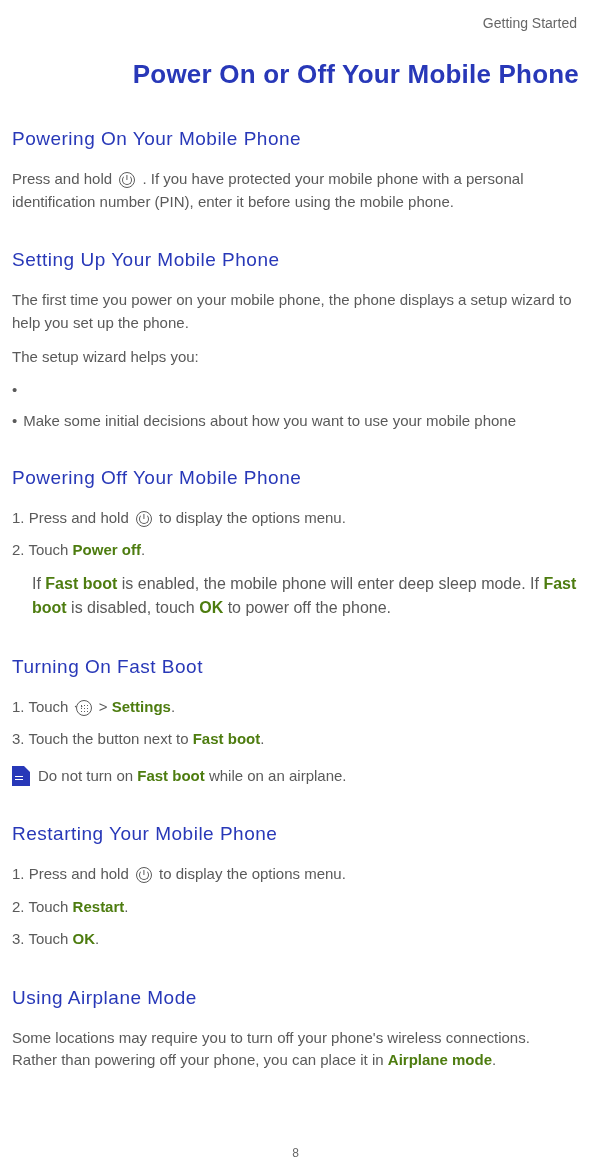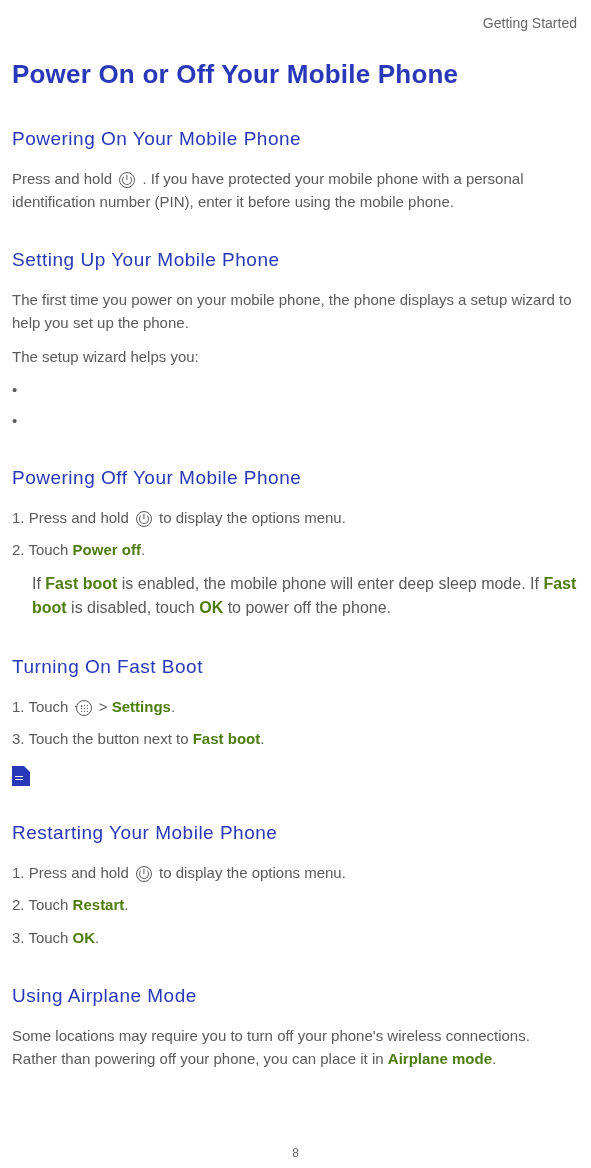--- a/index.html
+++ b/index.html
@@ -22,20 +22,21 @@
       color: #666;
       padding-top: 15px;
       padding-right: 2px;
     }
     h1 {
       color: #2838b8;
       font-size: 26px;
       font-weight: bold;
       margin-top: 28px;
       letter-spacing: 0.2px;
+      text-align: right;
     }
     h2 {
       color: #2838b8;
       font-size: 19px;
       font-weight: normal;
       margin-top: 38px;
       letter-spacing: 0.5px;
     }
     h3 {
       color: #2838b8;
@@ -206,20 +207,21 @@
 </p>
 
 <h3>Setting Up Your Mobile Phone</h3>
 <p>The first time you power on your mobile phone, the phone displays a setup wizard to help you set up the phone.</p>
 <p class="tight">The setup wizard helps you:</p>
 <div class="bullet">
   <span class="bullet-dot">•</span>
 </div>
 <div class="bullet">
   <span class="bullet-dot">•</span>
+  <span>Make some initial decisions about how you want to use your mobile phone</span>
 </div>
 
 <h3>Powering Off Your Mobile Phone</h3>
 <div class="numbered">
   <span>1. Press and hold </span><span class="power-icon"></span><span> to display the options menu.</span>
 </div>
 <div class="numbered tight">
   <span>2. Touch </span><b>Power off</b><span>.</span>
 </div>
 <div class="indent">
@@ -228,20 +230,23 @@
 
 <h3>Turning On Fast Boot</h3>
 <div class="numbered">
   <span>1. Touch </span><span class="apps-icon"><span class="apps-dots"></span></span><span> &gt; </span><b>Settings</b><span>.</span>
 </div>
 <div class="numbered tight">
   <span>3. Touch the button next to </span><b>Fast boot</b><span>.</span>
 </div>
 <div class="note-row">
   <div class="note-icon"></div>
+  <div class="note-text">
+    <span>Do not turn on </span><b>Fast boot</b><span> while on an airplane.</span>
+  </div>
 </div>
 
 <h3>Restarting Your Mobile Phone</h3>
 <div class="numbered">
   <span>1. Press and hold </span><span class="power-icon"></span><span> to display the options menu.</span>
 </div>
 <div class="numbered tight">
   <span>2. Touch </span><b>Restart</b><span>.</span>
 </div>
 <div class="numbered tight">

